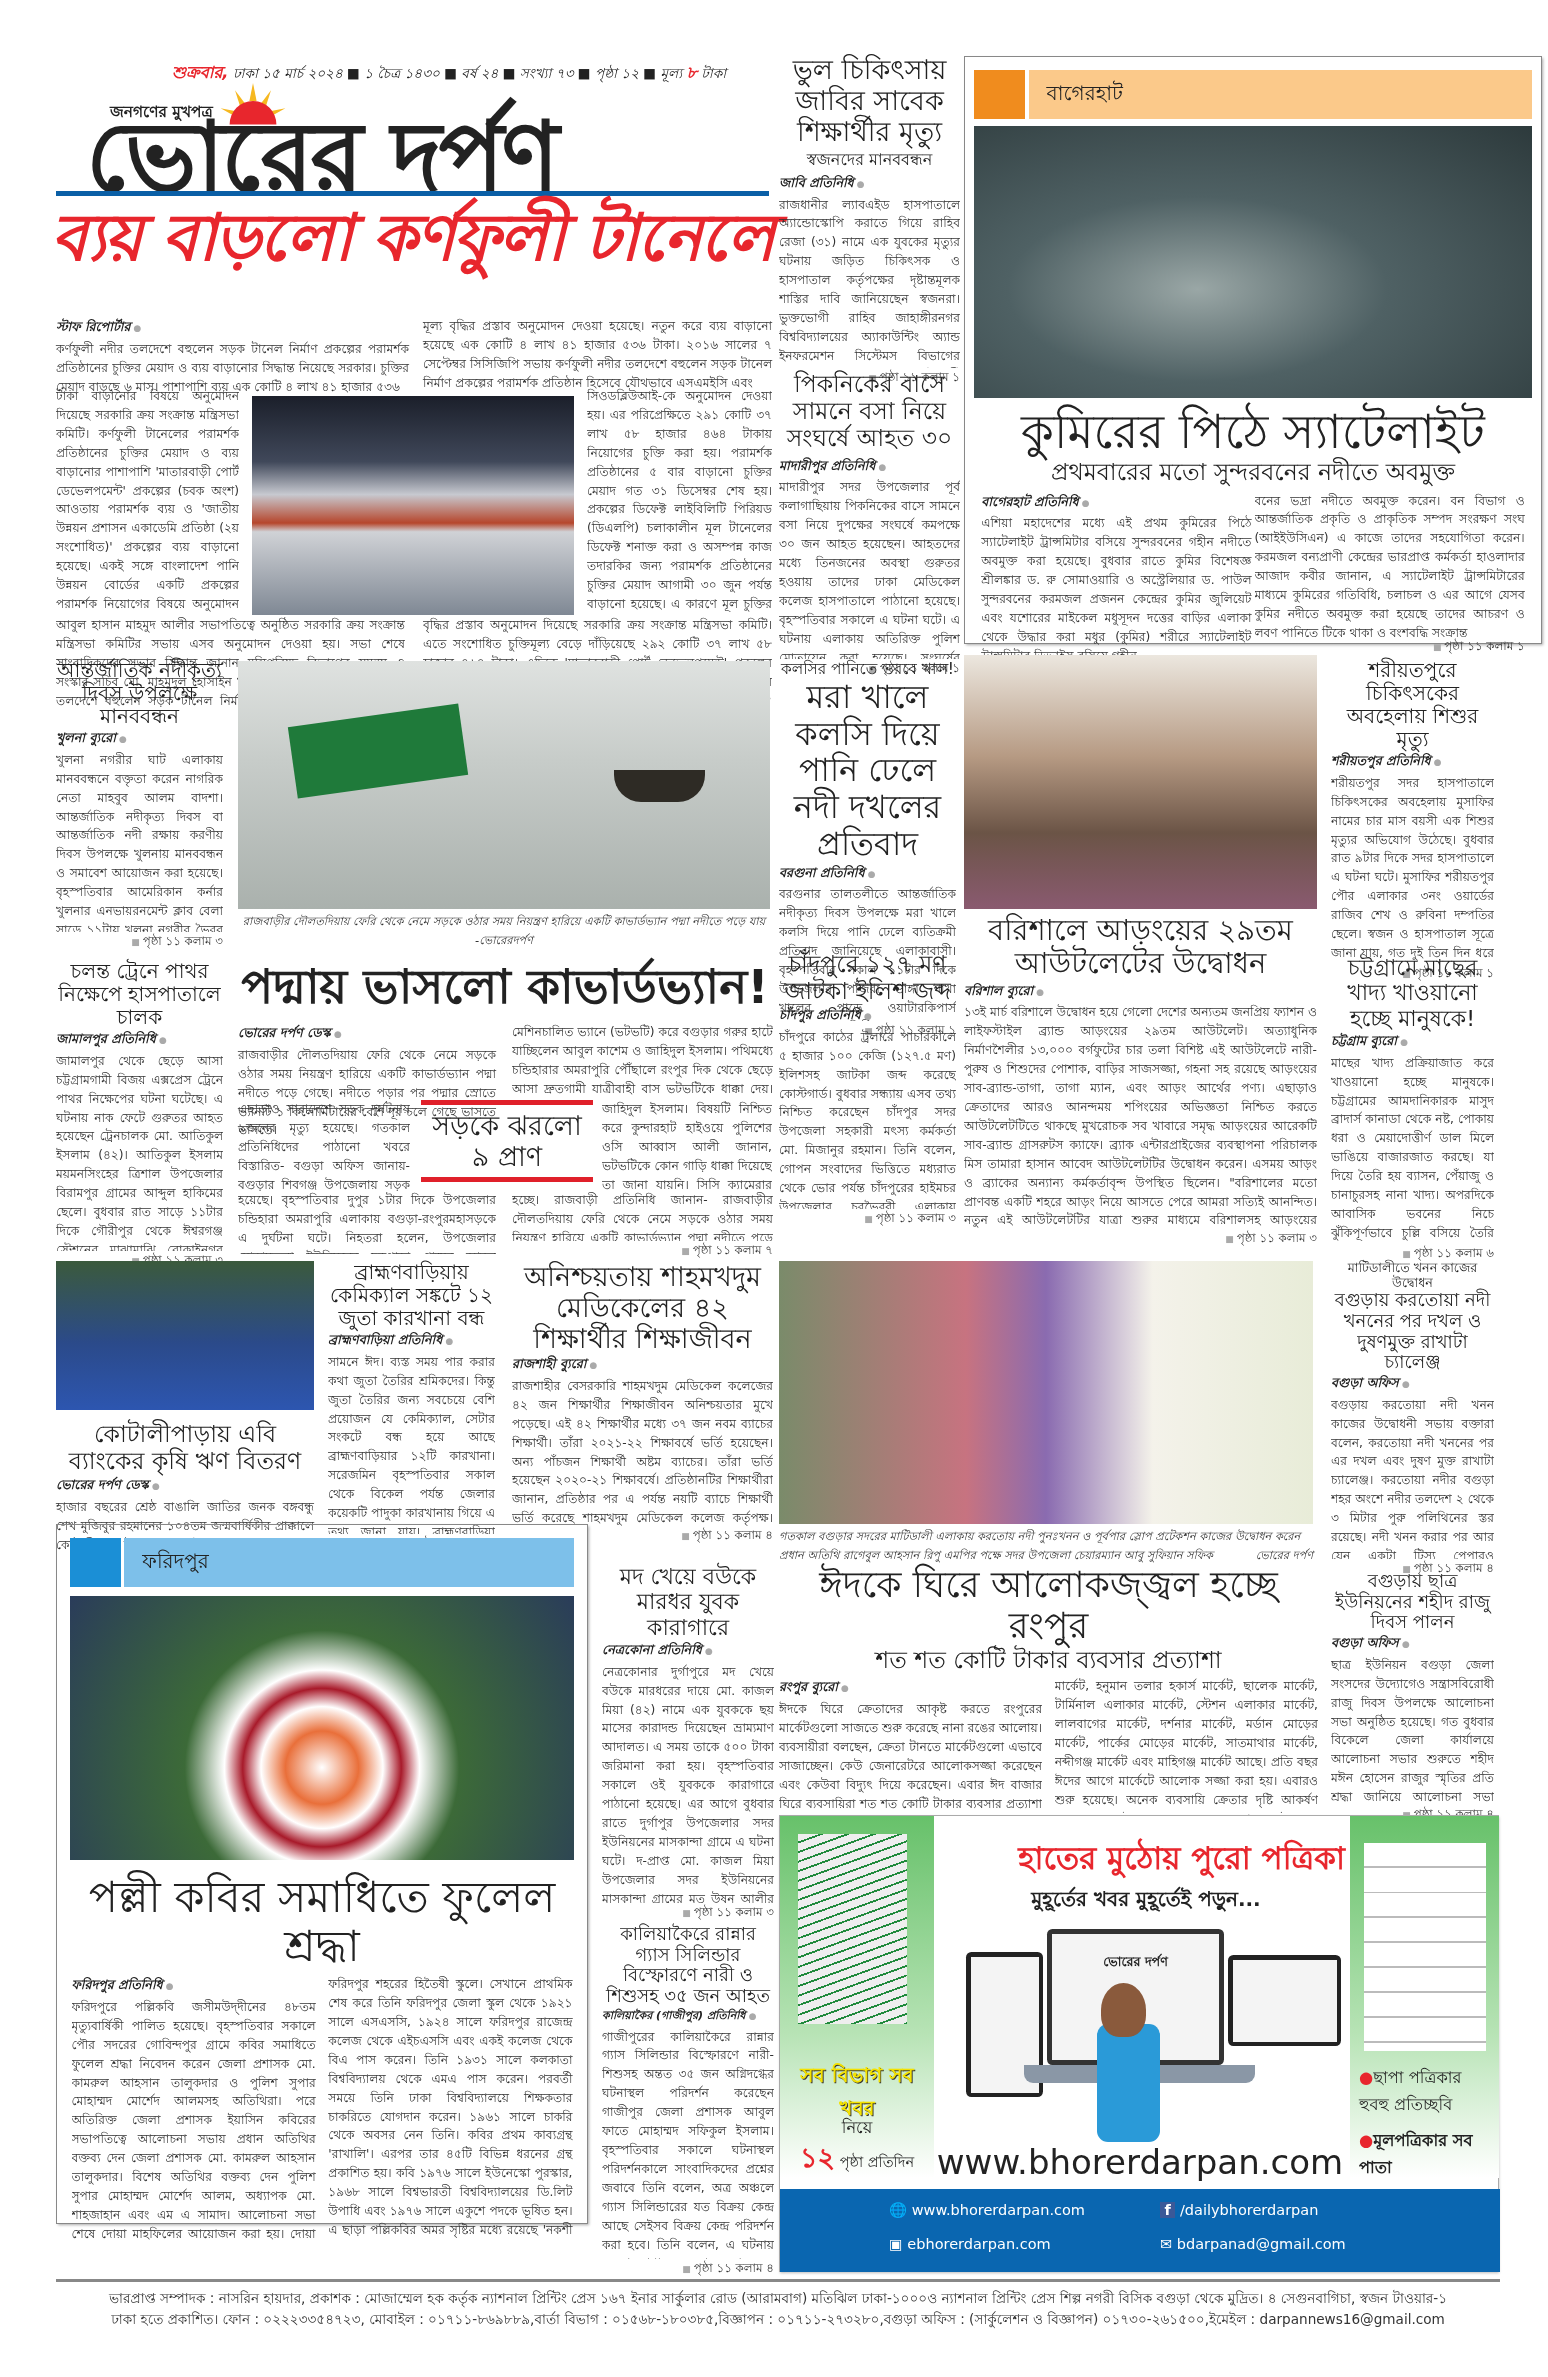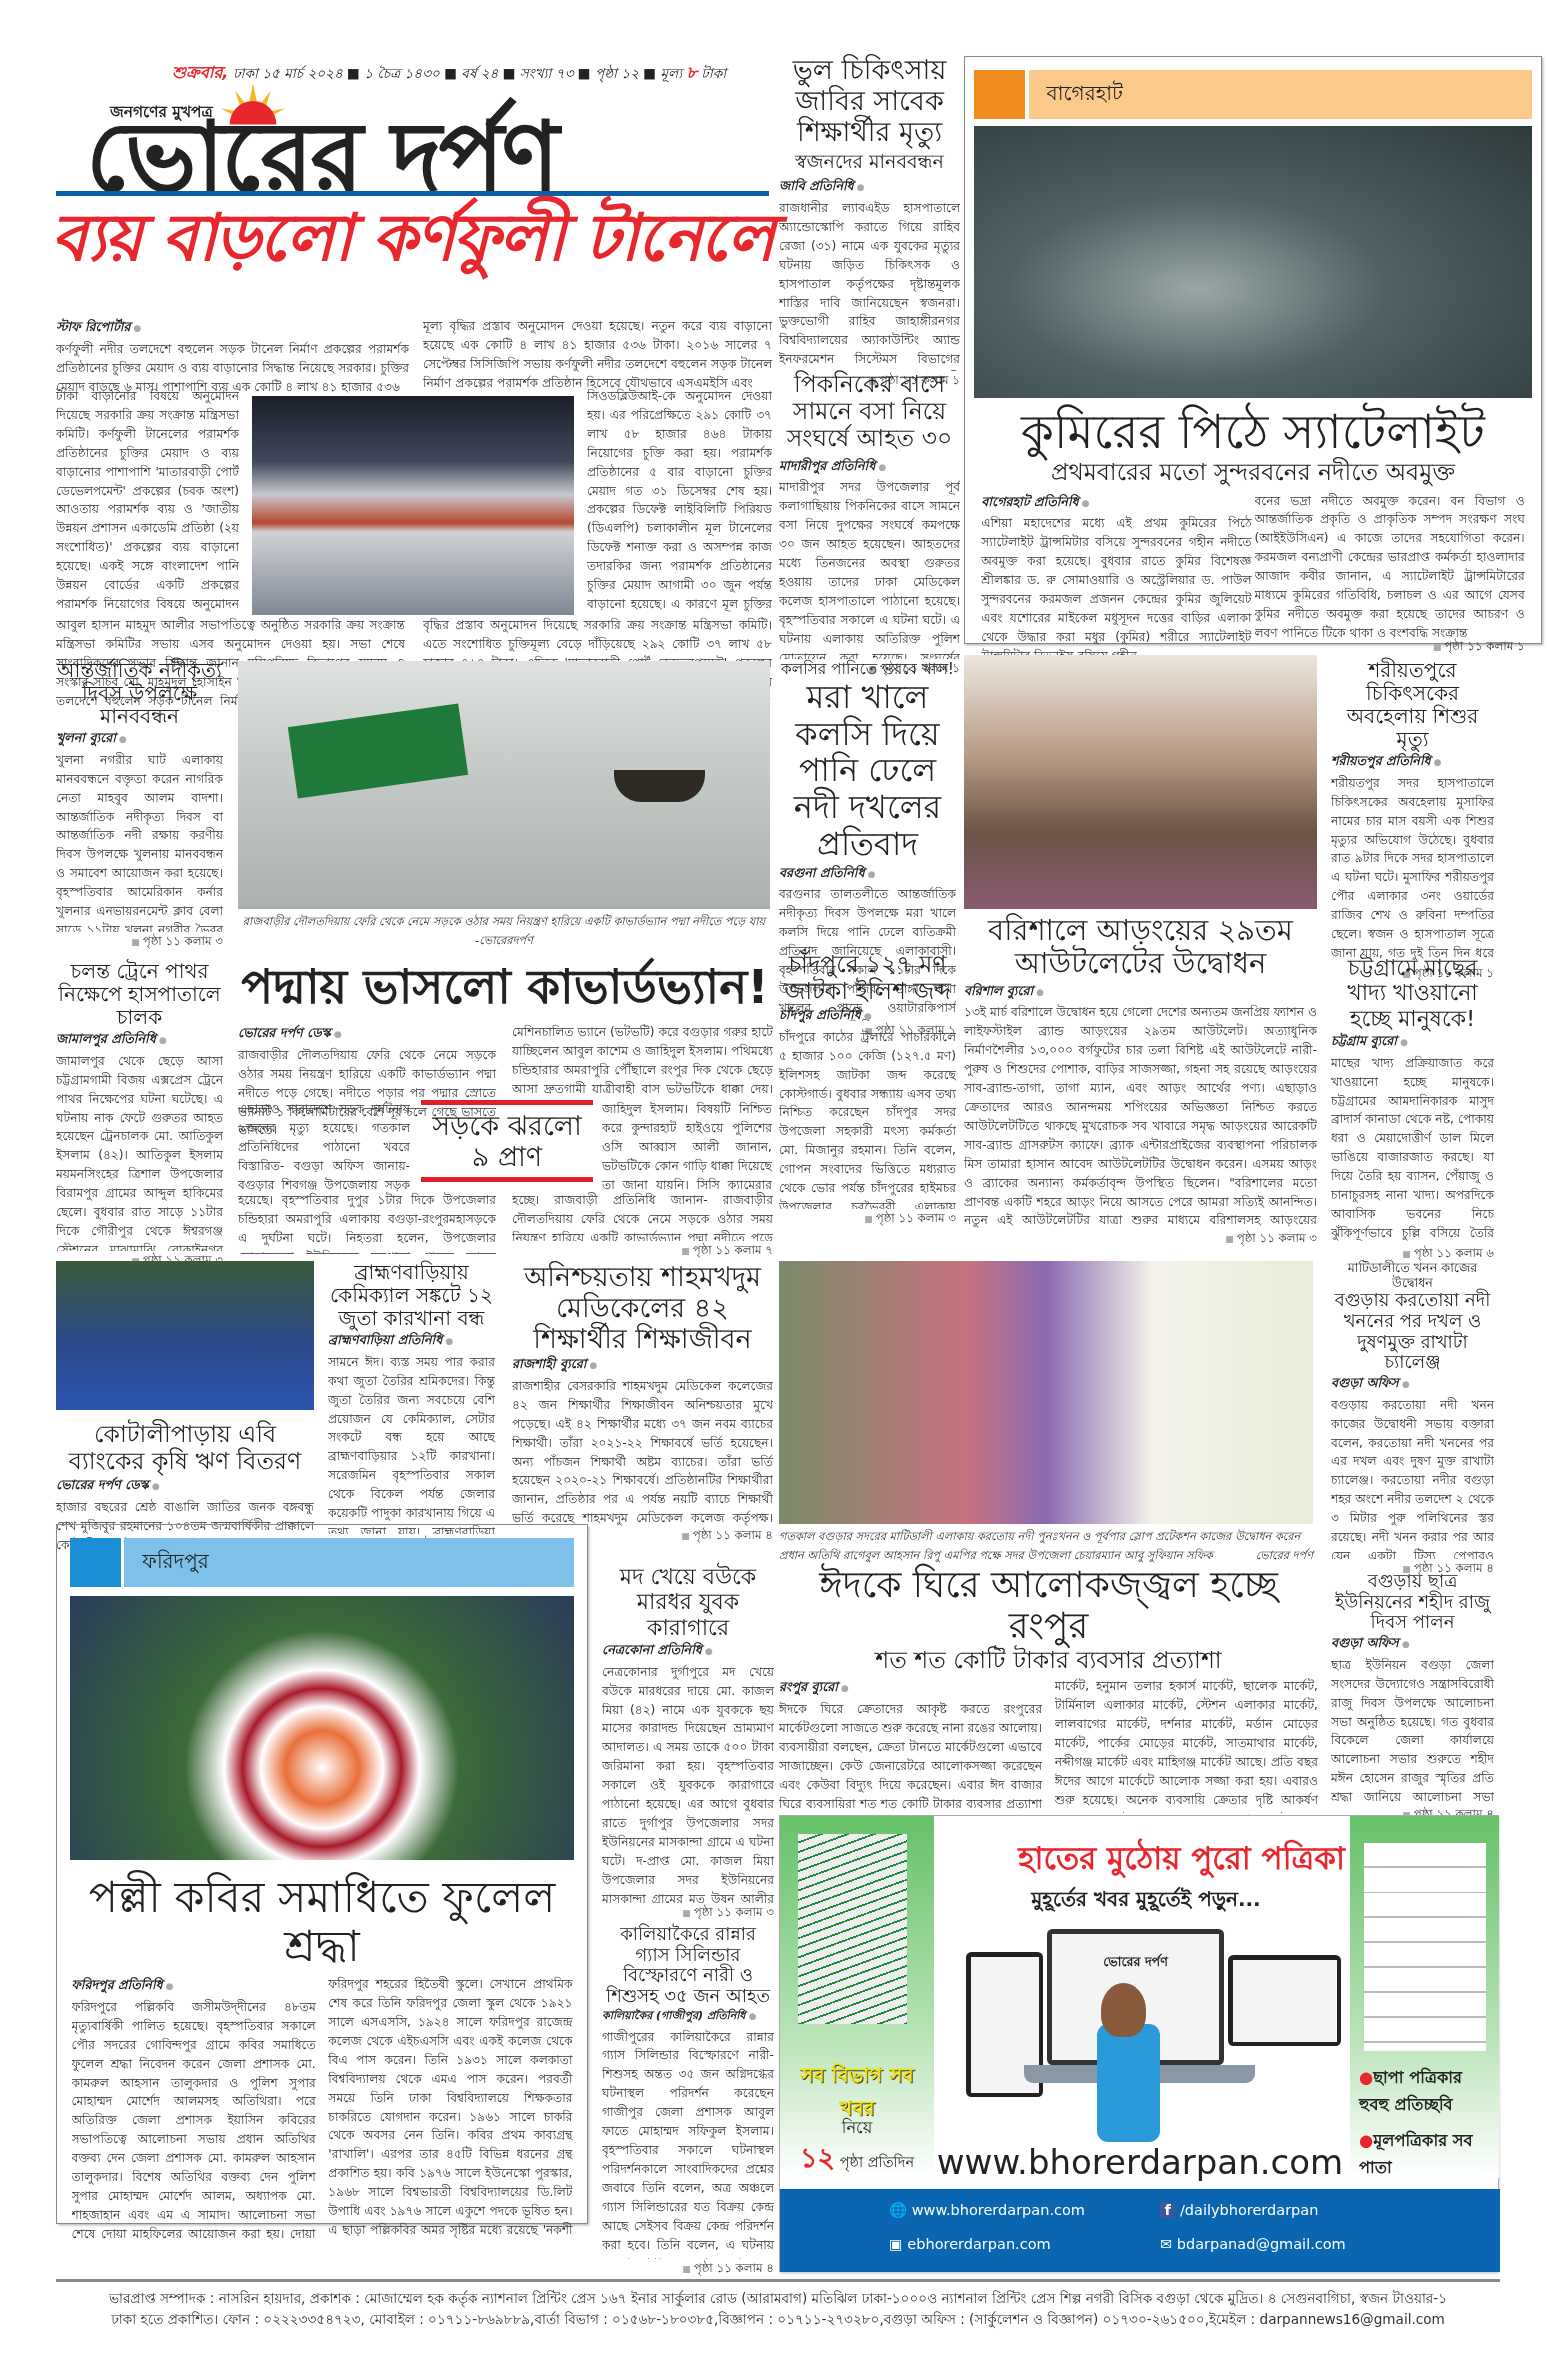--- a/index.html
+++ b/index.html
@@ -56,21 +56,21 @@
 </div>
 <div class="abs body" style="left:587px;top:387px;width:185px;height:226px;overflow:hidden">সিওডব্লিউআই-কে অনুমোদন দেওয়া হয়। এর পরিপ্রেক্ষিতে ২৯১ কোটি ৩৭ লাখ ৫৮ হাজার ৪৬৪ টাকায় নিয়োগের চুক্তি করা হয়। পরামর্শক প্রতিষ্ঠানের ৫ বার বাড়ানো চুক্তির মেয়াদ গত ৩১ ডিসেম্বর শেষ হয়। প্রকল্পের ডিফেক্ট লাইবিলিটি পিরিয়ড (ডিএলপি) চলাকালীন মূল টানেলের ডিফেক্ট শনাক্ত করা ও অসম্পন্ন কাজ তদারকির জন্য পরামর্শক প্রতিষ্ঠানের চুক্তির মেয়াদ আগামী ৩০ জুন পর্যন্ত বাড়ানো হয়েছে। এ কারণে মূল চুক্তির অতিরিক্ত এক কোটি ৪ লাখ ৪১ হাজার ৫৩৬ টাকা ব্যয়</div>
 <div class="abs body" style="left:56px;top:616px;width:349px;height:91px;overflow:hidden">আবুল হাসান মাহমুদ আলীর সভাপতিত্বে অনুষ্ঠিত সরকারি ক্রয় সংক্রান্ত মন্ত্রিসভা কমিটির সভায় এসব অনুমোদন দেওয়া হয়। সভা শেষে সাংবাদিকদের সভার সিদ্ধান্ত জানান মন্ত্রিপরিষদ বিভাগের সমন্বয় ও সংস্কার সচিব মো. মাহমুদুল হোসাইন খান। তিনি জানান, 'কর্ণফুলী নদীর তলদেশে বহুলেন সড়ক টানেল নির্মাণ' প্রকল্পের পরামর্শক প্রতিষ্ঠানের চুক্তির মেয়াদ ও</div>
 <div class="abs" style="left:423px;top:616px;width:349px">
   <div class="body" style="height:72px;overflow:hidden">বৃদ্ধির প্রস্তাব অনুমোদন দিয়েছে সরকারি ক্রয় সংক্রান্ত মন্ত্রিসভা কমিটি। এতে সংশোধিত চুক্তিমূল্য বেড়ে দাঁড়িয়েছে ২৯২ কোটি ৩৭ লাখ ৫৮ হাজার ৪৬৪ টাকা। এদিকে 'মাতারবাড়ী পোর্ট ডেভেলপমেন্ট' প্রকল্পের (চবক অংশ) আওতায় পরামর্শক প্রতিষ্ঠানের অতিরিক্ত কাজের ভেরিয়েশন বাবদ ২৪ কোটি ৫ লাখ ৩২ হাজার ৪৬৩ টাকা অনুমোদন দিয়েছে</div>
   <div class="cont">পৃষ্ঠা ১১ কলাম ১</div>
 </div>
 
 <div class="abs" style="left:779px;top:54px;width:181px">
   <div class="hl" style="font-size:27px">ভুল চিকিৎসায় জাবির সাবেক শিক্ষার্থীর মৃত্যু</div>
-  <div class="hl" style="font-size:19px;margin:3.6px 0">স্বজনদের মানববন্ধন</div>
+  <div class="hl" style="font-size:16px;margin:3.6px 0">স্বজনদের মানববন্ধন</div>
   <div class="byline">জাবি প্রতিনিধি</div>
   <div class="body" style="height:172px;overflow:hidden">রাজধানীর ল্যাবএইড হাসপাতালে অ্যান্ডোস্কোপি করাতে গিয়ে রাহিব রেজা (৩১) নামে এক যুবকের মৃত্যুর ঘটনায় জড়িত চিকিৎসক ও হাসপাতাল কর্তৃপক্ষের দৃষ্টান্তমূলক শাস্তির দাবি জানিয়েছেন স্বজনরা। ভুক্তভোগী রাহিব জাহাঙ্গীরনগর বিশ্ববিদ্যালয়ের অ্যাকাউন্টিং অ্যান্ড ইনফরমেশন সিস্টেমস বিভাগের ৪২তম ব্যাচের (২০১২-১৩) শিক্ষার্থী ছিলেন। শিক্ষা জীবন শেষে তিনি</div>
   <div class="cont">পৃষ্ঠা ১১ কলাম ১</div>
 </div>
 <div class="abs" style="left:779px;top:371px;width:181px">
   <div class="hl" style="font-size:23.5px">পিকনিকের বাসে সামনে বসা নিয়ে সংঘর্ষে আহত ৩০</div>
   <div class="byline" style="margin-top:3.6px">মাদারীপুর প্রতিনিধি</div>
   <div class="body" style="height:181px;overflow:hidden">মাদারীপুর সদর উপজেলার পূর্ব কলাগাছিয়ায় পিকনিকের বাসে সামনে বসা নিয়ে দুপক্ষের সংঘর্ষে কমপক্ষে ৩০ জন আহত হয়েছেন। আহতদের মধ্যে তিনজনের অবস্থা গুরুতর হওয়ায় তাদের ঢাকা মেডিকেল কলেজ হাসপাতালে পাঠানো হয়েছে। বৃহস্পতিবার সকালে এ ঘটনা ঘটে। এ ঘটনায় এলাকায় অতিরিক্ত পুলিশ মোতায়েন করা হয়েছে। সংঘর্ষের ঘটনায় আহতরা হলেন, মাদারীপুর সদর উপজেলার</div>
   <div class="cont">পৃষ্ঠা ১১ কলাম ১</div>
 </div>
@@ -281,21 +281,21 @@
       <div style="background:#f4f4f4;width:100%;height:100%;font-size:12.7px;font-weight:bold;text-align:center;padding-top:18px">ভোরের দর্পণ</div>
     </div>
   <div style="position:absolute;left:244px;top:249px;width:231px;height:18px;background:#8a97a6;border-radius:0 0 9px 9px"></div>
   <div style="position:absolute;left:448px;top:139px;width:113px;height:91px;background:#222;border-radius:5.4px;padding:4.5px">
       <div style="background:#f4f4f4;width:100%;height:100%"></div>
     </div>
   <div style="position:absolute;left:317px;top:208px;width:63px;height:118px;background:#2a9ad8;border-radius:11px"></div>
   <div style="position:absolute;left:321px;top:167px;width:45px;height:54px;background:#8a5a3c;border-radius:50% 50% 40% 40%"></div>
   <div style="position:absolute;left:570px;top:0;width:149px;height:362px;background:linear-gradient(180deg,#67c16a 0%,#b7e3b5 60%,#fff 100%)">
     <div style="position:absolute;left:13.6px;top:27px;width:122px;height:208px;background:repeating-linear-gradient(180deg,#fff 0,#fff 23.5px,#bbb 23.5px,#bbb 25px)"></div>
-    <div style="position:absolute;left:9px;top:249px;width:136px;font-size:16.3px;font-weight:bold"><span style="color:#e8262d">●</span><span>ছাপা পত্রিকার হুবহু প্রতিচ্ছবি</span></div>
+    <div style="position:absolute;left:9px;top:249px;width:136px;font-size:16.3px;font-weight:normal"><span style="color:#e8262d">●</span><span>ছাপা পত্রিকার হুবহু প্রতিচ্ছবি</span></div>
     <div style="position:absolute;left:9px;top:312px;width:136px;font-size:16.3px;font-weight:bold"><span style="color:#e8262d">●</span><span>মূলপত্রিকার সব পাতা</span></div>
   </div>
   <div style="position:absolute;left:0;top:326px;width:720px;text-align:center;font-size:34px;color:#222">www.bhorerdarpan.com</div>
   <div style="position:absolute;left:0;top:373px;width:720px;height:83px;background:#0a66b0;color:#fff;font-size:14.5px">
     <div style="position:absolute;left:109px;top:12.7px"><span>🌐</span> <span>www.bhorerdarpan.com</span></div>
     <div style="position:absolute;left:380px;top:12.7px"><span style="background:#3b5998;padding:0 4.5px;font-weight:bold">f</span> <span>/dailybhorerdarpan</span></div>
     <div style="position:absolute;left:109px;top:47px"><span>▣</span> <span>ebhorerdarpan.com</span></div>
     <div style="position:absolute;left:380px;top:47px"><span>✉</span> <span>bdarpanad@gmail.com</span></div>
   </div>
 </div>

